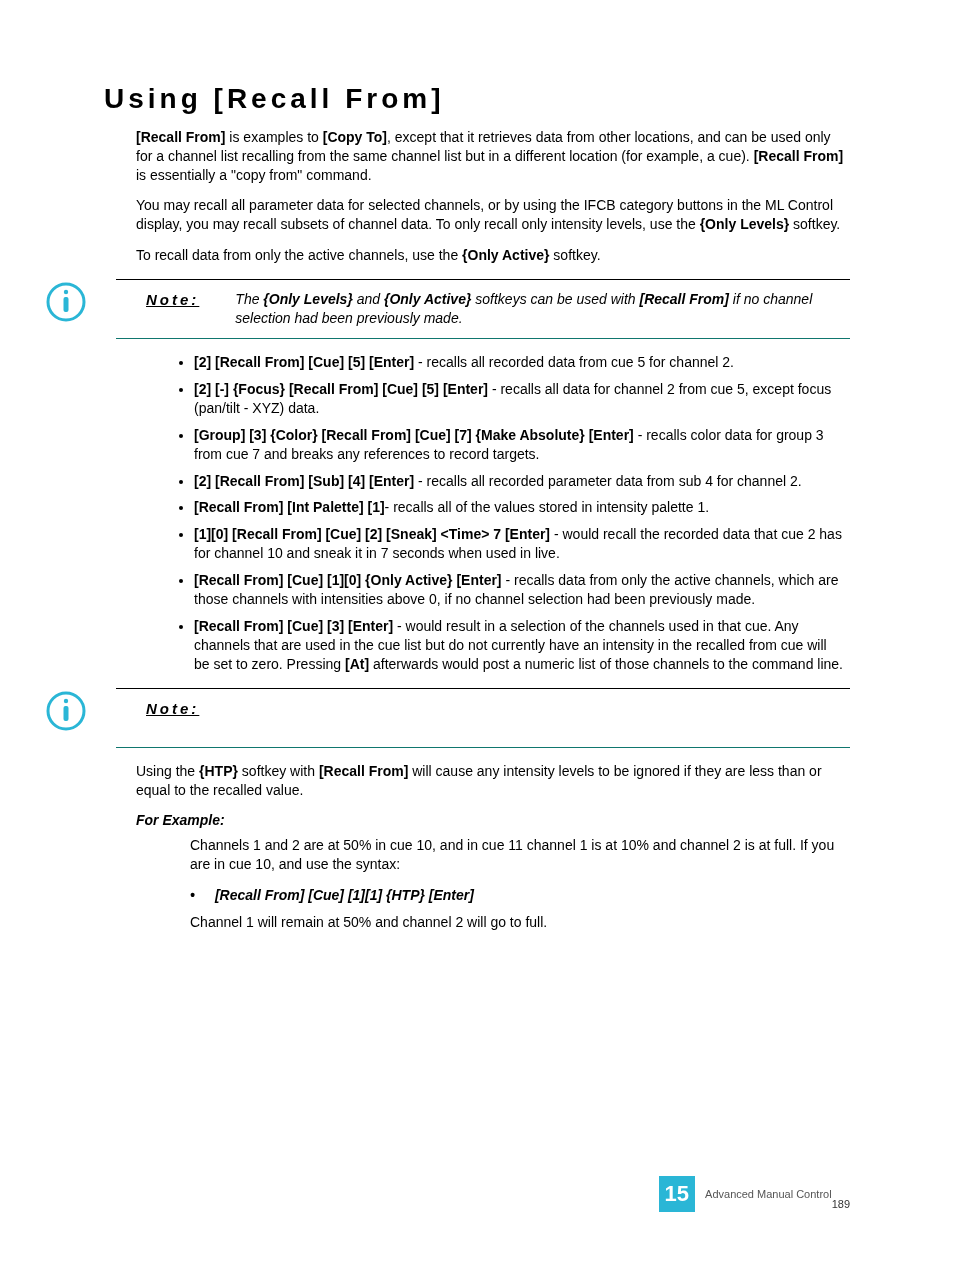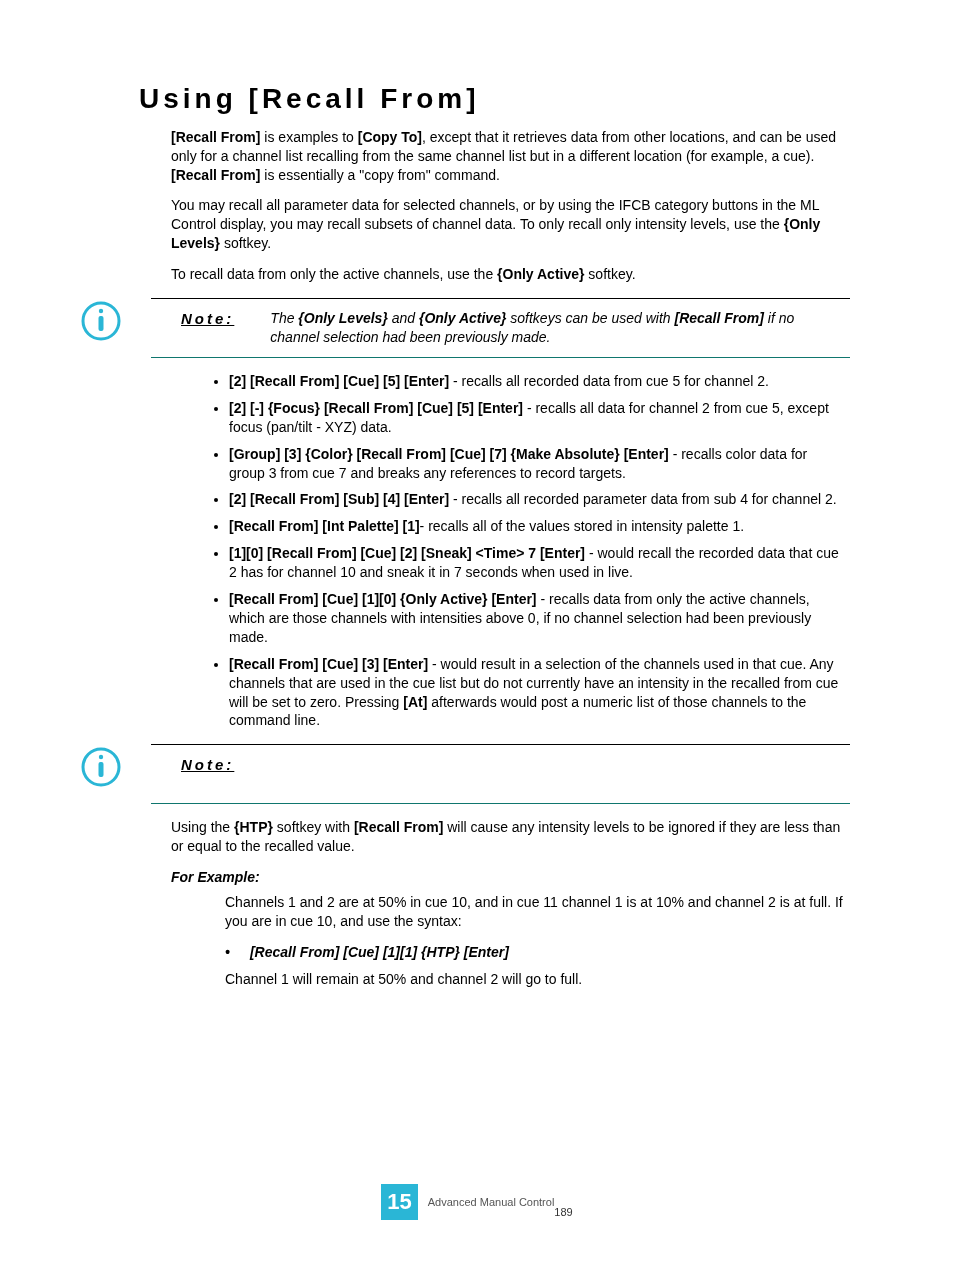--- a/index.html
+++ b/index.html
@@ -10,21 +10,20 @@
     padding: 0;
     width: 954px;
     min-height: 1272px;
     background: #fff;
     position: relative;
     line-height: 1.35;
   }
   .page {
     padding: 80px 104px 60px 104px;
     box-sizing: border-box;
-    margin-left: 35px;
   }
   h1 {
     font-size: 28px;
     font-weight: 600;
     letter-spacing: 4px;
     margin: 0 0 10px 0;
   }
   .body-indent {
     margin-left: 32px;
   }
@@ -90,25 +89,25 @@
   .sub-bullet li::before {
     content: "•";
     margin-right: 20px;
   }
   .sub-bullet li {
     font-weight: bold;
     font-style: italic;
   }
   .footer {
     position: absolute;
-    bottom: 52px;
+    bottom: 60px;
     left: 104px;
     right: 104px;
     display: flex;
-    justify-content: center;
+    justify-content: flex-end;
     align-items: flex-end;
     font-size: 11px;
   }
   .chapnum {
     background: #2ab6d6;
     color: #fff;
     font-weight: bold;
     font-size: 22px;
     padding: 3px 6px;
     display: inline-block;

